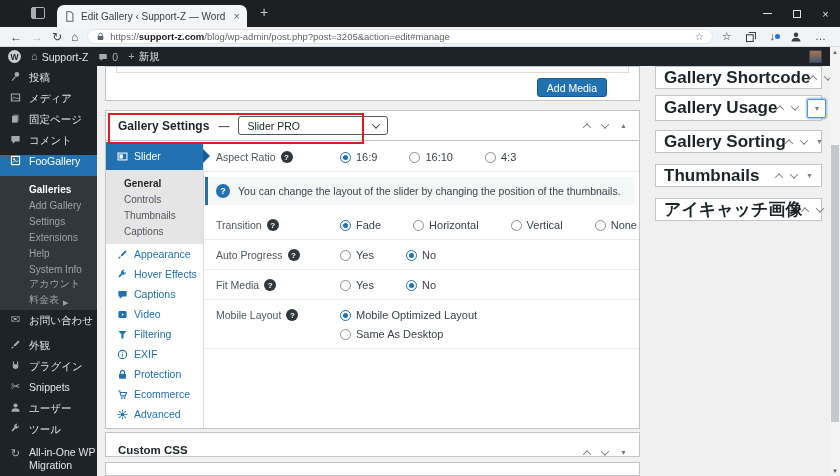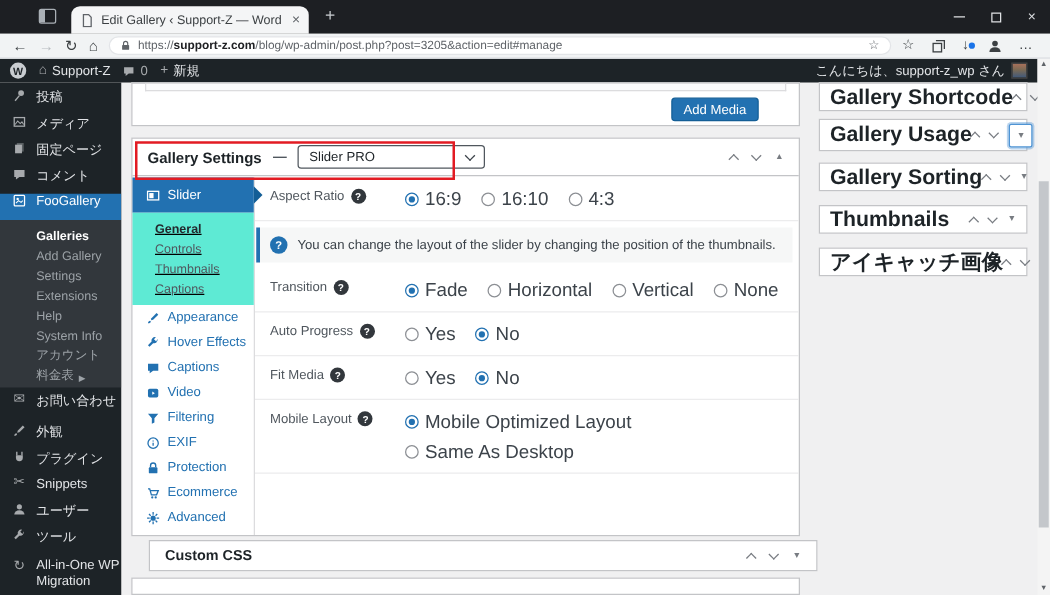--- a/index.html
+++ b/index.html
@@ -84,42 +84,42 @@
   .tri { font-size:7px; color:#787c82; line-height:1; }
 
   .gs-body { position:absolute; left:0; top:31px; right:0; bottom:0; display:flex; }
   .ftabs { width:98px; border-right:1px solid #dcdcde; flex:0 0 auto; }
   .ftab { height:20px; display:flex; align-items:center; gap:6px; padding-left:10px; color:#2271b1; font-size:10.5px; position:relative; white-space:nowrap; }
   .ftab .fico { width:12px; display:flex; justify-content:center; color:#2271b1; font-size:11px; line-height:1; }
   .ftab .fico svg { width:11px; height:11px; display:block; }
   .ftab.active { height:28px; background:#2271b1; color:#fff; }
   .ftab.active .fico { color:#fff; }
   .ftab.active::after { content:""; position:absolute; right:-7px; top:50%; margin-top:-7px; border:7px solid transparent; border-left-color:#135e96; border-right-width:0; z-index:2; }
-  .fsub { background:#5eead4; padding:5px 0;text-decoration:underline; }
+  .fsub { background:#e5e5e5; padding:5px 0; }
   .fsubi { height:16px; display:flex; align-items:center; padding-left:18px; font-size:10px; color:#50575e; }
   .fsubi.cur { color:#23282d; font-weight:bold; }
 
   .fcontent { flex:1; position:relative; }
   .frow { display:flex; align-items:flex-start; padding:9px 0 8px 12px; border-bottom:1px solid #ececed; }
   .flab { width:108px; display:flex; align-items:center; gap:5px; flex:0 0 auto; }
   .flt { font-size:10.5px; color:#50575e; }
   .help { width:12px; height:12px; border-radius:50%; background:#32373c; color:#fff; font-size:8px; font-weight:bold; display:flex; align-items:center; justify-content:center; flex:0 0 auto; }
   .fopts { display:flex; align-items:center; column-gap:16px; flex-wrap:wrap; }
   .fopts.col { flex-direction:column; align-items:flex-start; row-gap:7px; }
-  .opt { display:flex; align-items:center; gap:5px; font-size:15px; color:#3c434a; }
+  .opt { display:flex; align-items:center; gap:5px; font-size:11px; color:#3c434a;margin-left:16px; }
   .rad { width:11px; height:11px; border:1px solid #8c8f94; border-radius:50%; background:#fff; flex:0 0 auto; }
   .rad.on { border-color:#2271b1; }
   .rad.on::after { content:""; display:block; width:5px; height:5px; margin:2px; border-radius:50%; background:#2271b1; }
   .fnotice { margin:5px 5px 5px 1px; background:#f6f7f7; border-left:3px solid #2271b1; display:flex; align-items:center; gap:8px; padding:7px 8px; }
   .nq { width:14px; height:14px; border-radius:50%; background:#2271b1; color:#fff; font-size:9px; font-weight:bold; display:flex; align-items:center; justify-content:center; flex:0 0 auto; }
   .ntext { font-size:10.5px; color:#3c434a; }
 
   .red-box { position:absolute; left:11px; top:47px; width:256px; height:31px; border:2.5px solid #e21b23; z-index:6; pointer-events:none; }
 
-  .css-panel { left:22px; top:366px; width:535px; height:25px; display:flex; align-items:center; padding:0 12px; }
+  .css-panel { left:8px; top:366px; width:535px; height:25px; display:flex; align-items:flex-end; padding:0 12px; }
   .css-panel .gs-title { font-size:11.5px; }
   .partial-panel { left:8px; top:396px; width:535px; height:14px; }
 
   
   .rpanel { position:absolute; left:558px; width:167px; height:23px; background:#fff; border:1px solid #c3c4c7; display:flex; align-items:center; padding:0 8px; }
   .rp-title { font-size:17px; font-weight:bold; color:#1d2327; white-space:nowrap; }
   .rp-ics { margin-left:auto; display:flex; align-items:center; gap:9px; }
   .focusbtn { width:19px; height:19px; background:#fff; border:1px solid #4f94d4; box-shadow:0 0 0 1.5px rgba(79,148,212,.4); border-radius:2px; display:flex; align-items:center; justify-content:center; }
 
   
@@ -206,21 +206,20 @@
               <path d="M2 3h12v8H8l-4 3v-3H2z" fill="currentColor"></path>
             </svg>
           </span>
         <span style="color:#a7aaad">0</span>
       </span>
       <span class="ab-item">
         <span class="ab-ic">+</span>
         <span>新規</span>
       </span>
       <span class="ab-right">
-        <span>こんにちは、support-z_wp さん</span>
         <span class="avatar"></span>
       </span>
     </div>
 
     <div class="wpsb">
       <div class="mi">
         <span class="mic">
             <svg viewBox="0 0 16 16">
               <circle cx="10" cy="5" r="3.4" fill="currentColor"></circle>
               <path d="M8 8L3 14" stroke="currentColor" stroke-width="1.6"></path>

